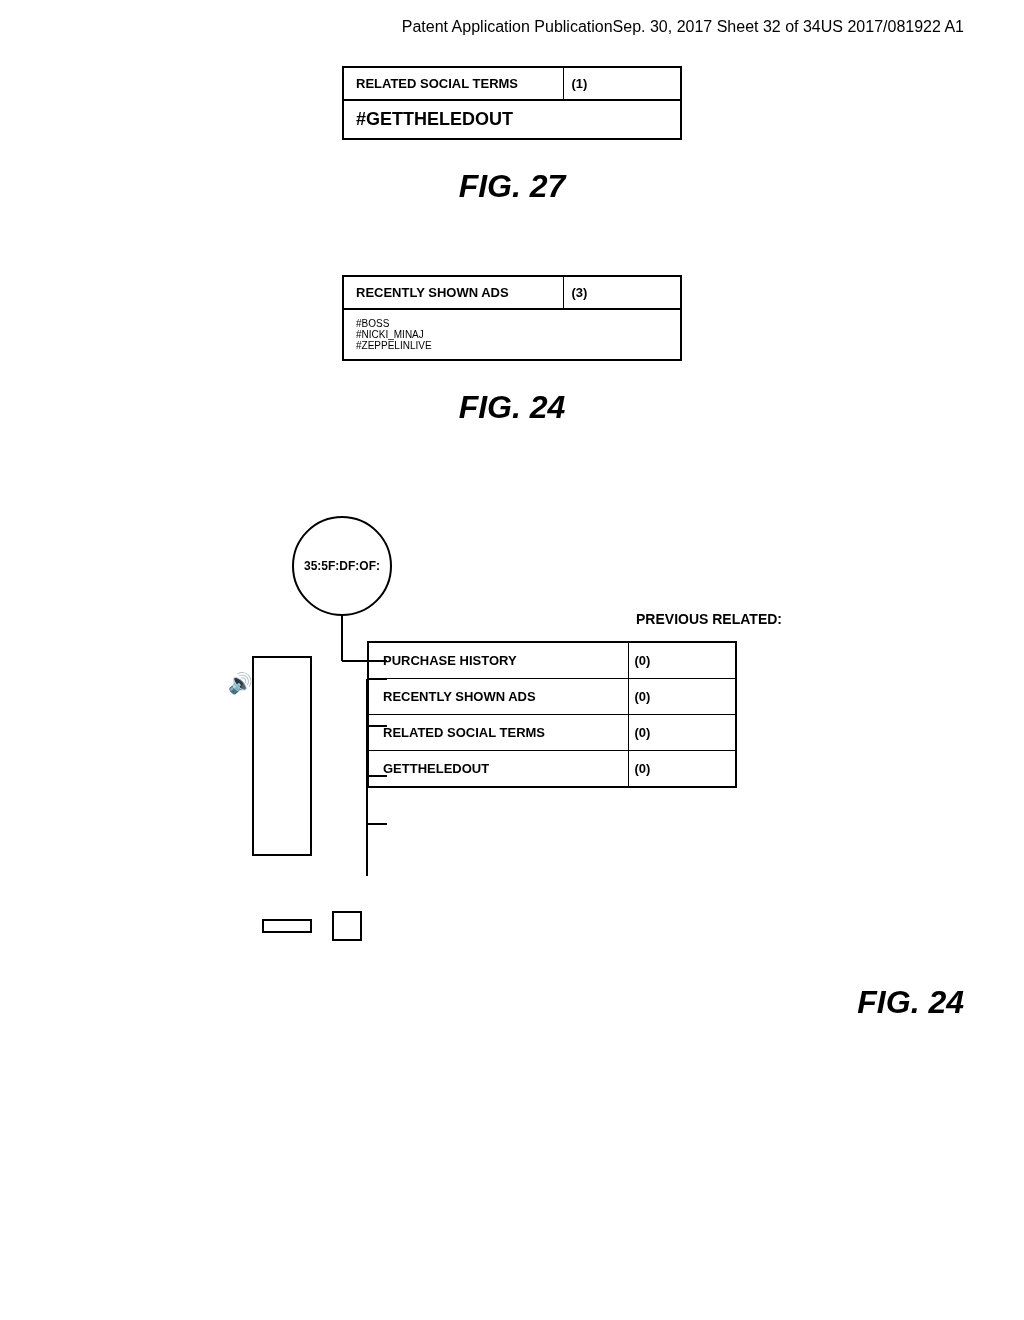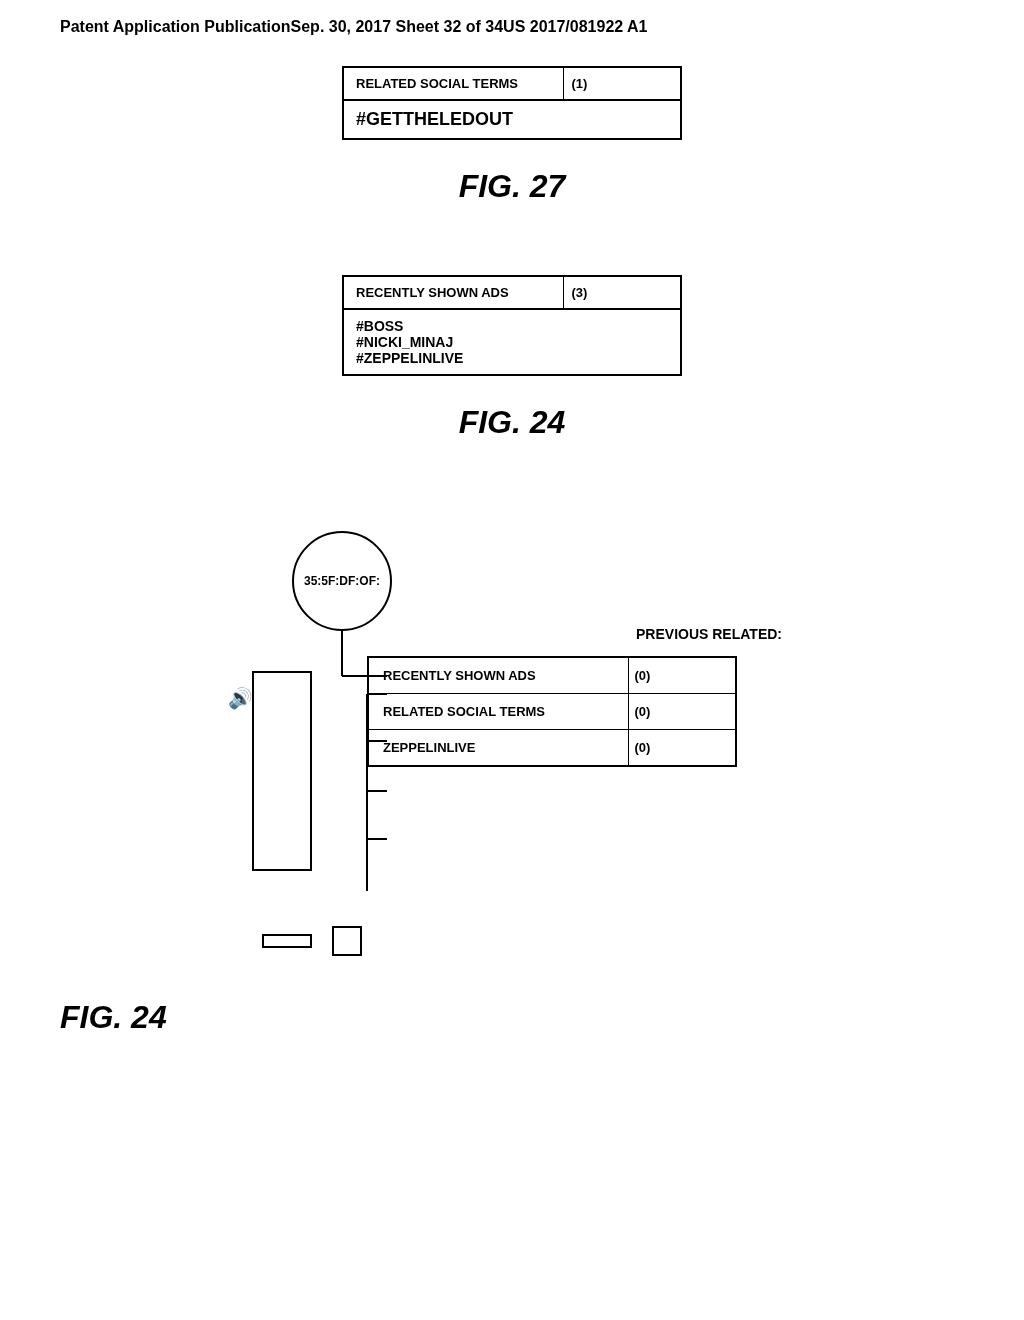--- a/index.html
+++ b/index.html
@@ -8,25 +8,24 @@
       font-family: Arial, sans-serif;
       width: 1024px;
       min-height: 1320px;
       position: relative;
       overflow: hidden;
     }
 
     
     .header {
       display: flex;
-      justify-content: flex-start;
+      justify-content: flex-end;
       align-items: center;
       padding: 18px 60px 10px 60px;
       border-bottom: none;
-      font-weight: bold;
     }
 
     
     .content {
       padding: 20px 60px;
     }
 
     
     .figure-section {
       display: flex;
@@ -65,21 +64,21 @@
       font-style: italic;
       font-weight: bold;
       margin-top: 8px;
       margin-bottom: 30px;
     }
 
     
     .fig33-container {
       display: flex;
       flex-direction: column;
-      align-items: flex-start;
+      align-items: flex-end;
       margin-bottom: 10px;
       width: 100%;
     }
 
     .diagram-area {
       position: relative;
       width: 600px;
       height: 480px;
       margin: 0 auto;
     }
@@ -215,21 +214,21 @@
   </div>
 
   <div class="figure-section">
     <table class="simple-table">
       <tbody>
           <tr class="header-row">
         <td class="label-cell">RECENTLY SHOWN ADS</td>
         <td class="count-cell">(3)</td>
       </tr>
       <tr>
-        <td colspan="2" style="font-size:14px;font-weight:bold;white-space:pre-line;">#BOSS
+        <td colspan="2" style="font-size:10px;font-weight:normal;white-space:pre-line;">#BOSS
 #NICKI_MINAJ
 #ZEPPELINLIVE</td>
       </tr>
     </tbody>
       </table>
     <div class="fig-label">FIG. 24</div>
   </div>
 
   <div class="fig33-container">
     <div class="diagram-area">
@@ -253,30 +252,34 @@
       </div>
 
       <div class="phone-outline"></div>
 
       <div class="phone-speaker">🔊</div>
 
       <div class="prev-visits-label">PREVIOUS RELATED:</div>
 
       <table class="big-table">
         <tbody>
+            <tr>
+          <td class="label-cell">PURCHASE HISTORY</td>
+          <td class="count-cell">(0)</td>
+        </tr>
         <tr>
           <td class="label-cell">RECENTLY SHOWN ADS</td>
           <td class="count-cell">(0)</td>
         </tr>
         <tr>
           <td class="label-cell">RELATED SOCIAL TERMS</td>
           <td class="count-cell">(0)</td>
         </tr>
         <tr>
-          <td class="label-cell">ZEPPELINLIVE</td>
+          <td class="label-cell">GETTHELEDOUT</td>
           <td class="count-cell">(0)</td>
         </tr>
       </tbody>
         </table>
 
       <div class="bottom-bar">
         <div class="bottom-rect"></div>
         <div class="bottom-square"></div>
       </div>
 

